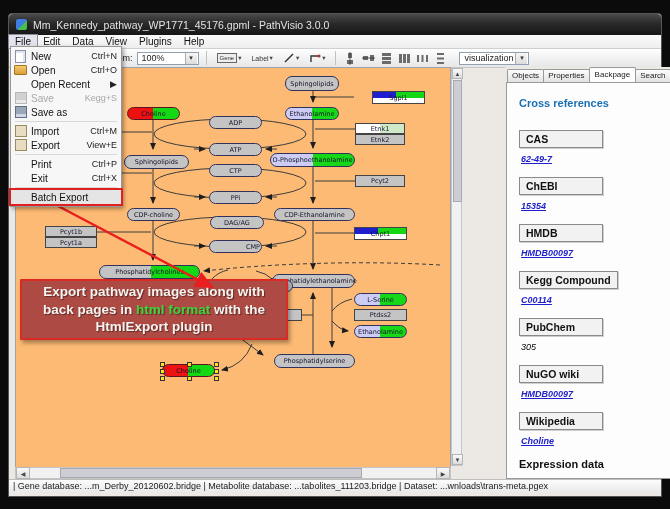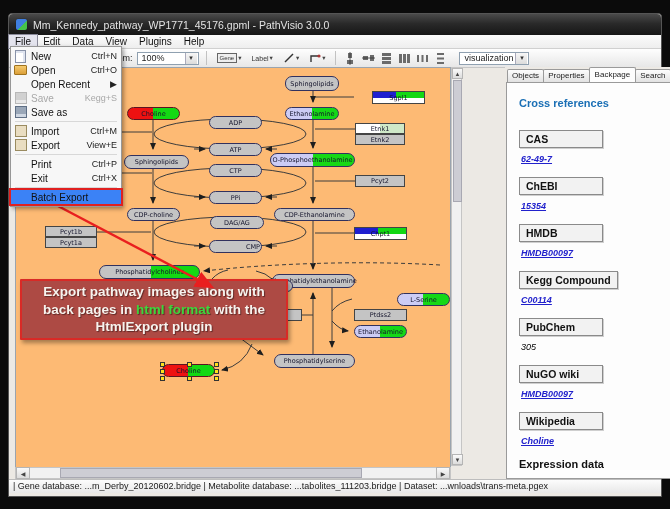--- a/index.html
+++ b/index.html
@@ -80,21 +80,21 @@
   .xref-val{margin:6px 0 0 2px;font-size:9px;font-style:italic;}
   .xref-val.link{color:#2121cc;font-weight:bold;text-decoration:underline;}
   .xref-footer{font-size:11px;font-weight:bold;color:#111;margin-top:6px;}
   
   #file-menu{position:absolute;left:10px;top:46px;width:110px;background:#f7f7f7;border:1px solid #979797;
              box-shadow:2px 2px 4px rgba(0,0,0,.35);z-index:60;padding:2px 0;}
   .mrow{display:flex;align-items:center;height:14px;font-size:10px;color:#111;padding:0 4px 0 3px;position:relative;}
   .mrow .mlabel{flex:1;margin-left:4px;}
   .mrow .mshort{font-size:9px;color:#222;}
   .mrow.disabled .mlabel,.mrow.disabled .mshort{color:#a8a8a8;}
-  .mrow.hl{box-shadow:0 0 0 2px #e02020;background:#3b82f6;z-index:2;}
+  .mrow.hl{box-shadow:0 0 0 2px #e02020;background:#e5e5e5;z-index:2;}
   .msep{height:1px;background:#d8d8d8;margin:2px 4px;}
   .micon{width:13px;display:flex;justify-content:center;}
   .mi{display:inline-block;position:relative;}
   .mi-new{width:9px;height:11px;background:#fff;border:1px solid #8892a8;box-shadow:inset -2px 2px 0 #dfe4ef;}
   .mi-open{width:11px;height:8px;background:linear-gradient(#f5ca6e,#db9f39);border:1px solid #a0731e;border-radius:1px;}
   .mi-save{width:10px;height:10px;background:#9aa7b8;border:1px solid #5f6f85;box-shadow:inset 0 -3px 0 #cfd7e2;}
   .mi-dim{opacity:.45;filter:grayscale(1);}
   .mi-port{width:10px;height:10px;background:#e9ddc1;border:1px solid #9a8b60;font-size:7px;line-height:10px;
            text-align:center;color:#2244cc;font-weight:bold;}
   .subarrow{font-size:7px;color:#333;}
@@ -270,21 +270,21 @@
         <div class="pnode gray" style="left: 111px; top: 140px; width: 53px; height: 13px;">CDP-choline</div>
         <div class="pnode gray" style="left: 194px; top: 148px; width: 54px; height: 13px;">DAG/AG</div>
         <div class="pnode gray" style="left: 258px; top: 140px; width: 81px; height: 13px;">CDP-Ethanolamine</div>
         <div class="pnode genesplit" style="left: 338px; top: 159px; width: 53px; height: 13px;">Chpt1</div>
         <div class="pnode gray" style="left: 193px; top: 172px; width: 53px; height: 13px; padding-left: 35px;">CMP</div>
         <div class="pnode pc" style="left: 83px; top: 197px; width: 101px; height: 14px;">Phosphatidylcholines</div>
         <div class="pnode gray" style="left: 256px; top: 206px; width: 83px; height: 14px;">Phosphatidylethanolamine</div>
         <div class="pnode gray" style="left: 181px; top: 212px; width: 28px; height: 12px;">S-AH</div>
         <div class="pnode gray" style="left: 249px; top: 212px; width: 28px; height: 12px;">S-AM</div>
         <div class="pnode genesplit" style="left: 213px; top: 221px; width: 26px; height: 9px;"></div>
-        <div class="pnode lavgreen" style="left: 338px; top: 225px; width: 53px; height: 13px; margin-left: 43px;">L-Serine</div>
+        <div class="pnode lavgreen" style="left: 338px; top: 225px; width: 53px; height: 13px;">L-Serine</div>
         <div class="pnode genegray" style="left: 338px; top: 241px; width: 53px; height: 12px;">Ptdss2</div>
         <div class="pnode lavgreen" style="left: 338px; top: 257px; width: 53px; height: 13px;">Ethanolamine</div>
         <div class="pnode gray" style="left: 258px; top: 286px; width: 81px; height: 14px;">Phosphatidylserine</div>
         <div class="pnode redgreen" style="left: 146px; top: 296px; width: 53px; height: 13px;">Choline<span class="handle" style="left: -3px; top: -3px;"></span><span class="handle" style="left: 23.5px; top: -3px;"></span><span class="handle" style="left: 51px; top: -3px;"></span><span class="handle" style="left: -3px; top: 3.5px;"></span><span class="handle" style="left: 51px; top: 3.5px;"></span><span class="handle" style="left: -3px; top: 11px;"></span><span class="handle" style="left: 23.5px; top: 11px;"></span><span class="handle" style="left: 51px; top: 11px;"></span></div>
         <div class="pnode genegray" style="left: 29px; top: 158px; width: 52px; height: 11px;">Pcyt1b</div>
         <div class="pnode genegray" style="left: 29px; top: 169px; width: 52px; height: 11px;">Pcyt1a</div>
         <div class="pnode genegray" style="left: 269px; top: 241px; width: 17px; height: 12px;"></div>
       </div>
   </div>
 

